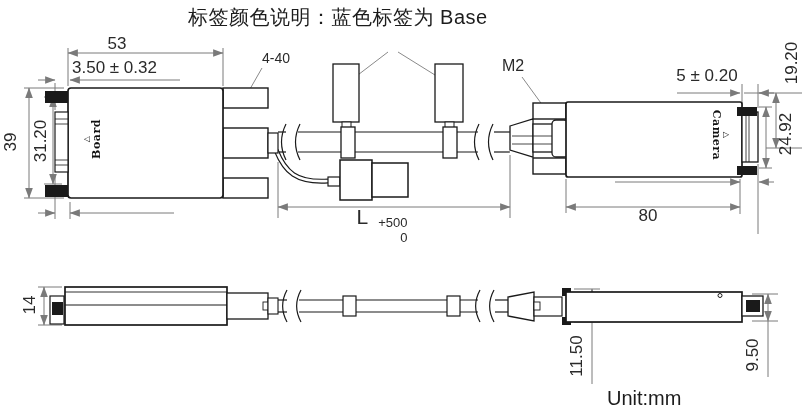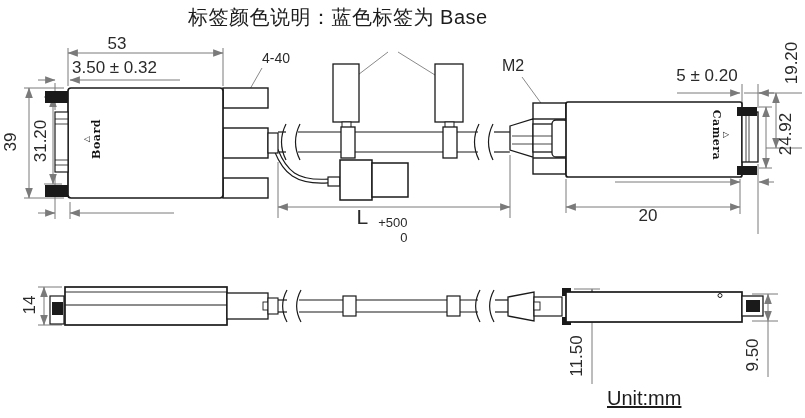--- a/index.html
+++ b/index.html
@@ -10,21 +10,21 @@
   .c{transform:translate(-50%,-50%);}
   .rot{transform:translate(-50%,-50%) rotate(-90deg);}
   .rot90{transform:translate(-50%,-50%) rotate(90deg);}
   .cn{font-size:20px;color:#1c1c1c;letter-spacing:0.5px;}
   .conn-label{font-family:"DejaVu Serif","Liberation Serif",serif;font-weight:bold;
               font-size:11px;text-align:center;line-height:1.05;letter-spacing:0.5px;color:#111;}
   .conn-label .tri{font-size:8px;font-family:"DejaVu Sans",sans-serif;}
   .tolstack{display:inline-flex;flex-direction:column;font-size:13px;line-height:1.15;
             vertical-align:-3px;margin-left:10px;text-align:right;}
   .lsym{font-size:21px;}
-  .unit{font-size:20px;color:#1c1c1c;text-decoration:underline;}
+  .unit{font-size:20px;color:#1c1c1c;}
 </style>
 </head>
 <body>
 
 <div class="stage">
 
 <svg width="805" height="418" viewBox="0 0 805 418">
   <defs>
     <marker id="arr" viewBox="0 0 10 8" markerWidth="11" markerHeight="8.5" refX="9.6" refY="4" orient="auto-start-reverse" markerUnits="userSpaceOnUse">
       <path d="M0.3,0.4 L10,4 L0.3,7.6 z" fill="#7a7a7a"></path>
@@ -211,21 +211,21 @@
   <div class="t c" style="left:382px;top:225px">
     <span class="lsym">L</span><span class="tolstack">
         <span>+500</span>
         <span>0</span>
       </span>
   </div>
 
   <div class="t c" style="left:707px;top:76px">5 ± 0.20</div>
   <div class="t rot" style="left:792px;top:63px">19.20</div>
   <div class="t rot" style="left:786px;top:134px">24.92</div>
-  <div class="t c" style="left:648px;top:216px">20</div>
+  <div class="t c" style="left:648px;top:216px">80</div>
 
   <div class="t rot" style="left:30px;top:305px">14</div>
   <div class="t rot" style="left:577px;top:356px">11.50</div>
   <div class="t rot" style="left:753px;top:355px">9.50</div>
 
   <div class="t conn-label rot" style="left:93px;top:139px">
     <div class="tri">△</div>
     <div>Board</div>
   </div>
   <div class="t conn-label rot90" style="left:720px;top:135px">

